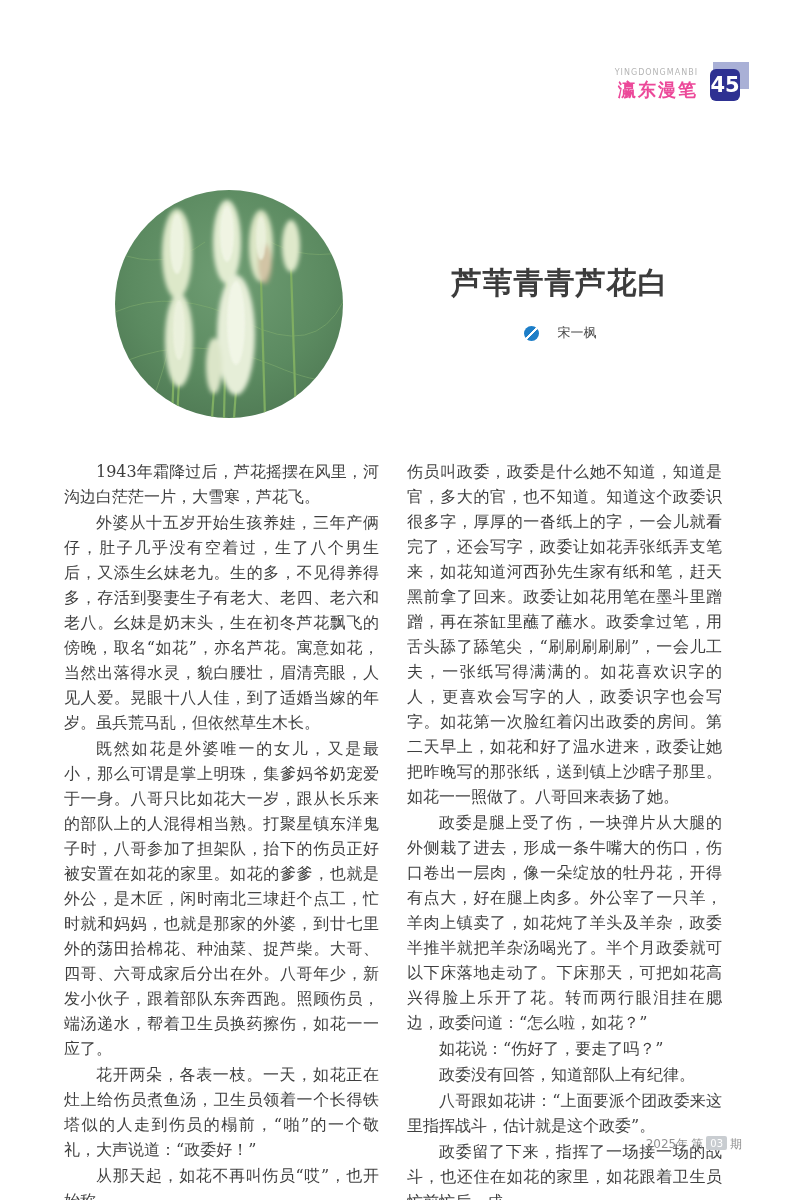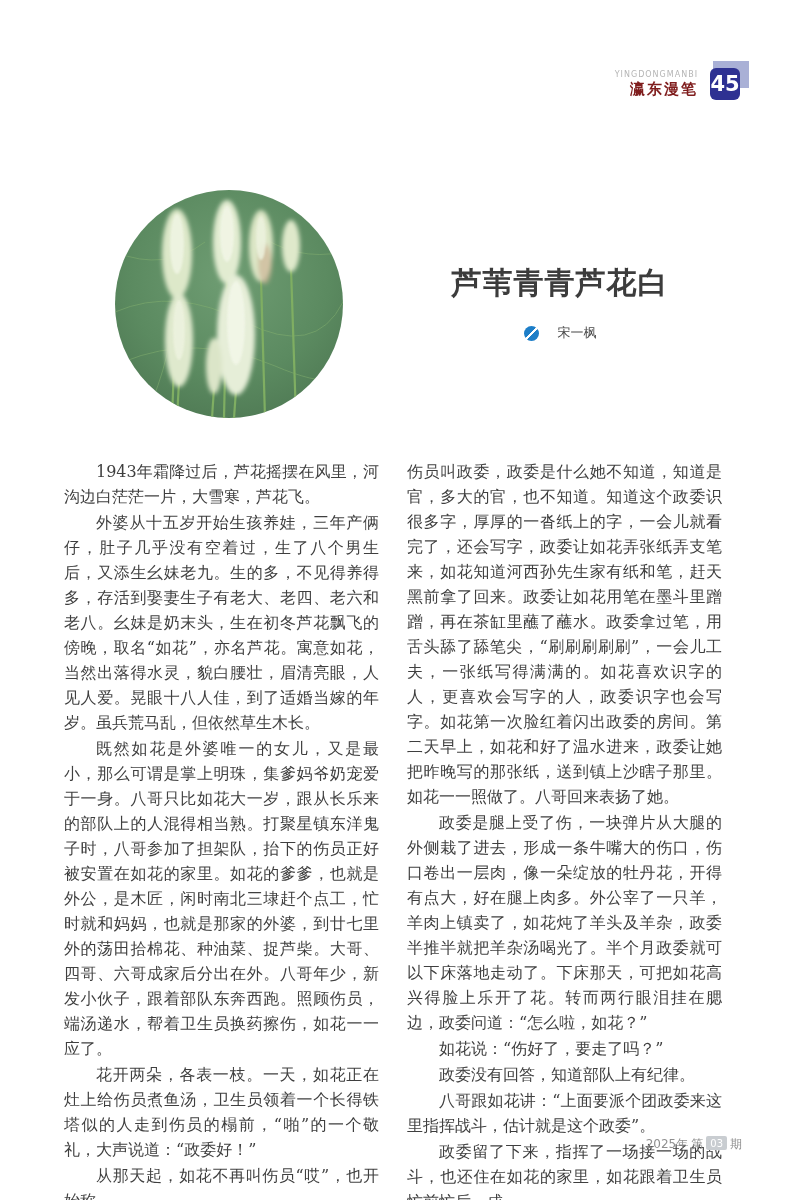--- a/index.html
+++ b/index.html
@@ -4,21 +4,21 @@
 <style>
   * { margin:0; padding:0; box-sizing:border-box; }
   html,body { width:800px; height:1200px; background:#ffffff; }
   body { font-family:"DejaVu Serif","Liberation Serif",serif; }
   .page { position:relative; width:800px; height:1200px; background:#fff; overflow:hidden; }
 
   
   .header { position:absolute; top:68px; right:60px; display:flex; align-items:center; }
   .mag-block { text-align:right; margin-right:12px; font-family:"DejaVu Sans","Liberation Sans",sans-serif; }
   .mag-pinyin { font-size:8px; letter-spacing:1px; color:#b5b5b5; }
-  .mag-name { font-size:15px; font-weight:bold; letter-spacing:2px; color:#7f1d1d; margin-top:1px; }
+  .mag-name { font-size:18px; font-weight:bold; letter-spacing:2px; color:#ec4899; margin-top:1px; }
   .page-badge { position:relative; width:30px; height:32px; }
   .badge-shadow { position:absolute; right:-9px; top:-7px; width:36px; height:27px; background:#a9b0d6; }
   .badge-box { position:absolute; inset:0; background:#2e3192; border-radius:6px; color:#fff;
                display:flex; align-items:center; justify-content:center;
                font-family:"DejaVu Sans","Liberation Sans",sans-serif; font-size:21px; font-weight:bold; }
 
   
   .photo { position:absolute; left:115px; top:190px; width:228px; height:228px;
            border-radius:50%; overflow:hidden; }
 

